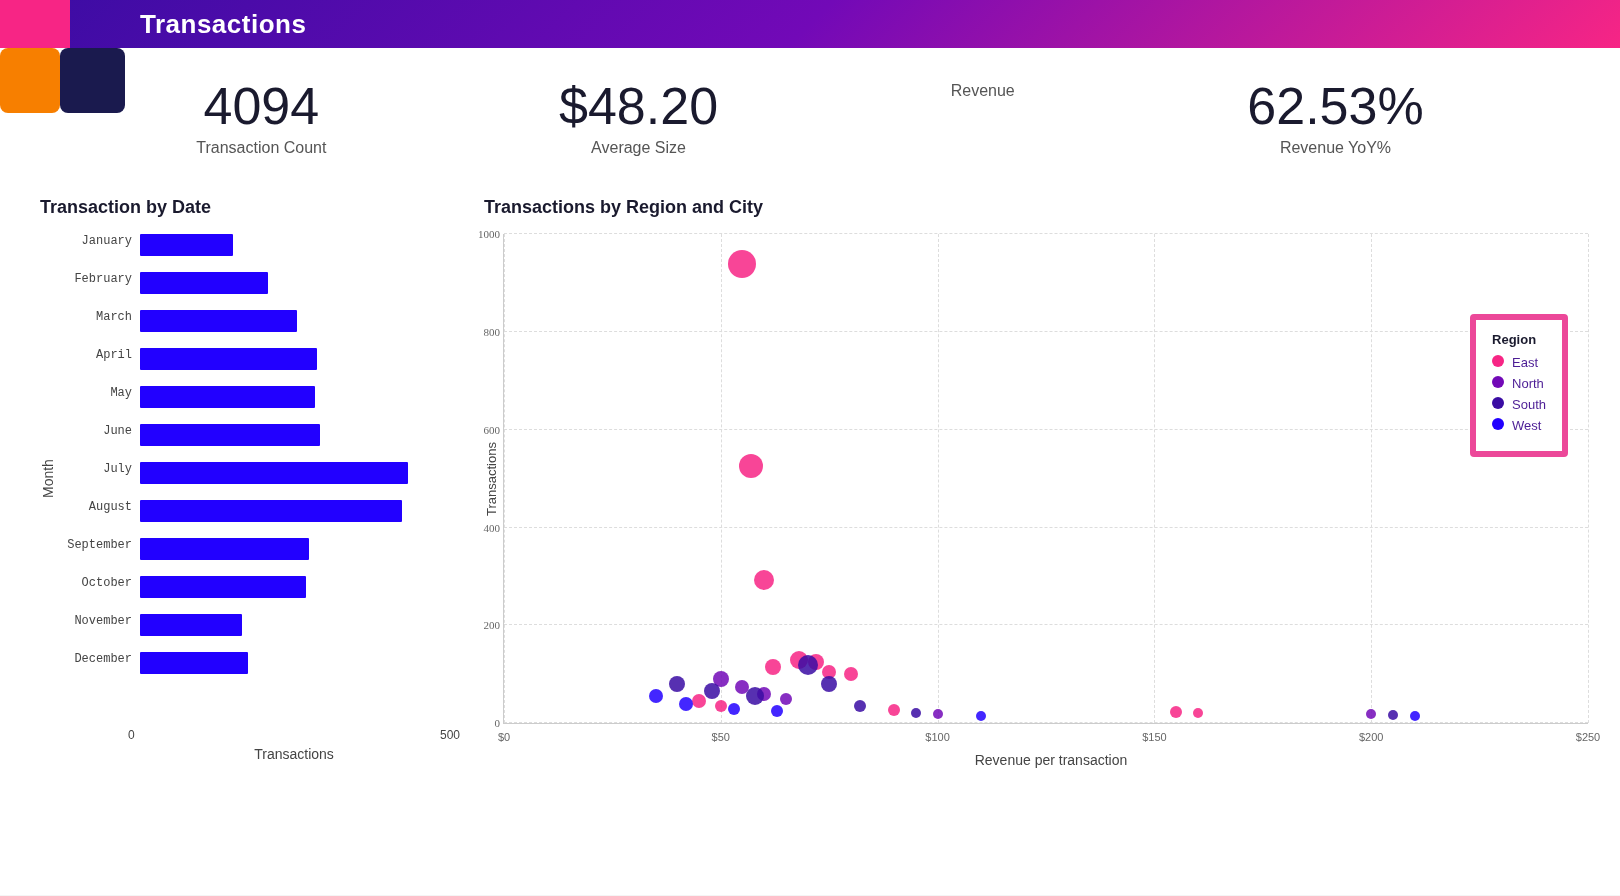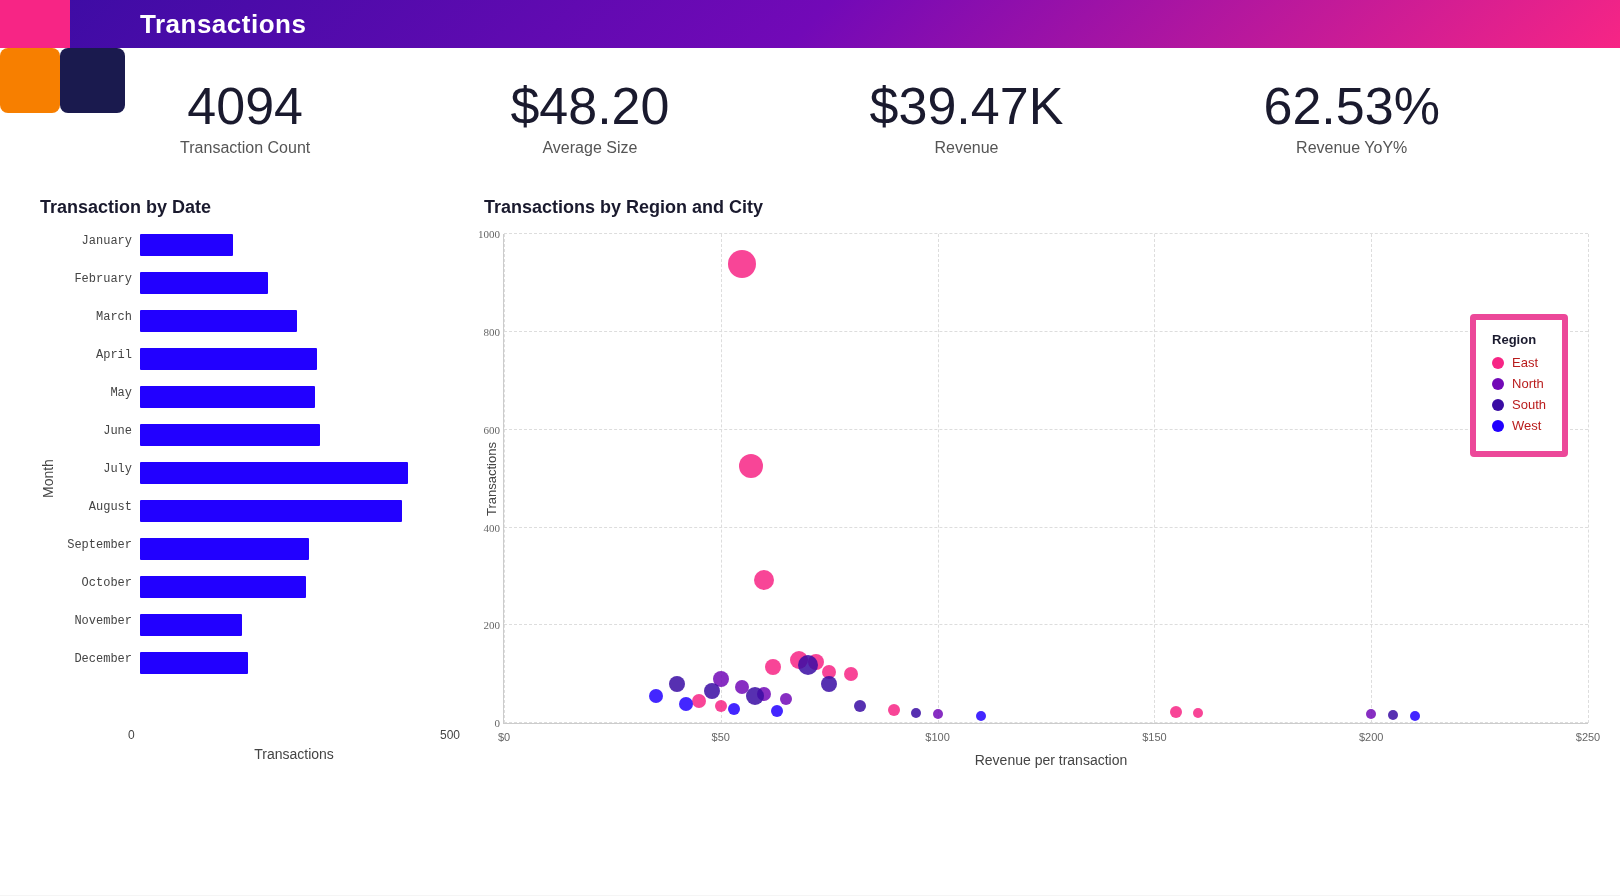--- a/index.html
+++ b/index.html
@@ -237,25 +237,25 @@
       border-radius: 4px;
     }
     .legend-title {
       font-size: 13px;
       font-weight: 700;
       color: #1a1a2e;
       margin-bottom: 8px;
     }
     .legend-item {
       display: flex;
-      align-items: center;
+      align-items: flex-start;
       gap: 8px;
       margin-bottom: 6px;
       font-size: 13px;
-      color: #b91c1c;
+      color: #4c1d95;
     }
     .legend-dot {
       width: 12px;
       height: 12px;
       border-radius: 50%;
       flex-shrink: 0;
     }
   </style>
 </head>
 <body>
@@ -273,21 +273,20 @@
 <div class="kpi-row" id="kpi-row">
 <div class="kpi-item">
     <div class="kpi-value">4094</div>
     <div class="kpi-label">Transaction Count</div>
   </div>
     <div class="kpi-item">
     <div class="kpi-value">$48.20</div>
     <div class="kpi-label">Average Size</div>
   </div>
     <div class="kpi-item">
-    <div class="kpi-value">$39.47K</div>
     <div class="kpi-label">Revenue</div>
   </div>
     <div class="kpi-item">
     <div class="kpi-value">62.53%</div>
     <div class="kpi-label">Revenue YoY%</div>
   </div>
   </div>
 
 <div class="charts-area">
 

